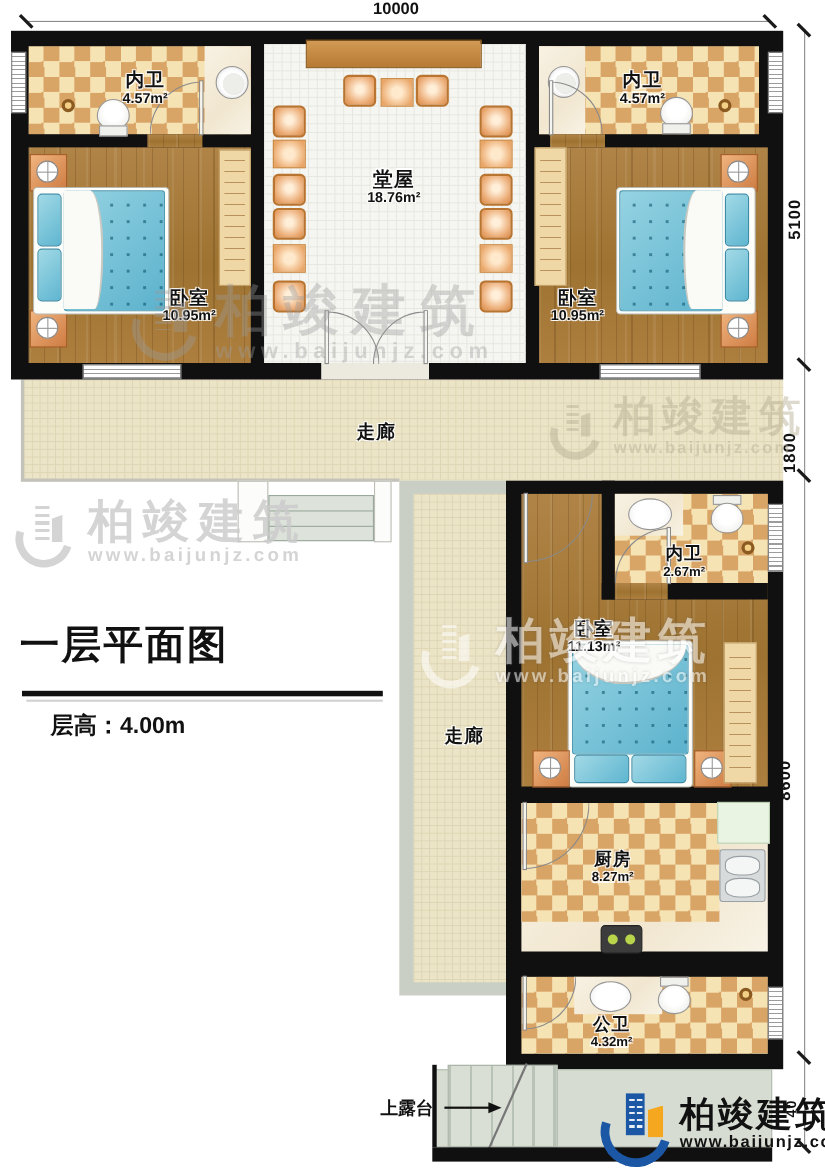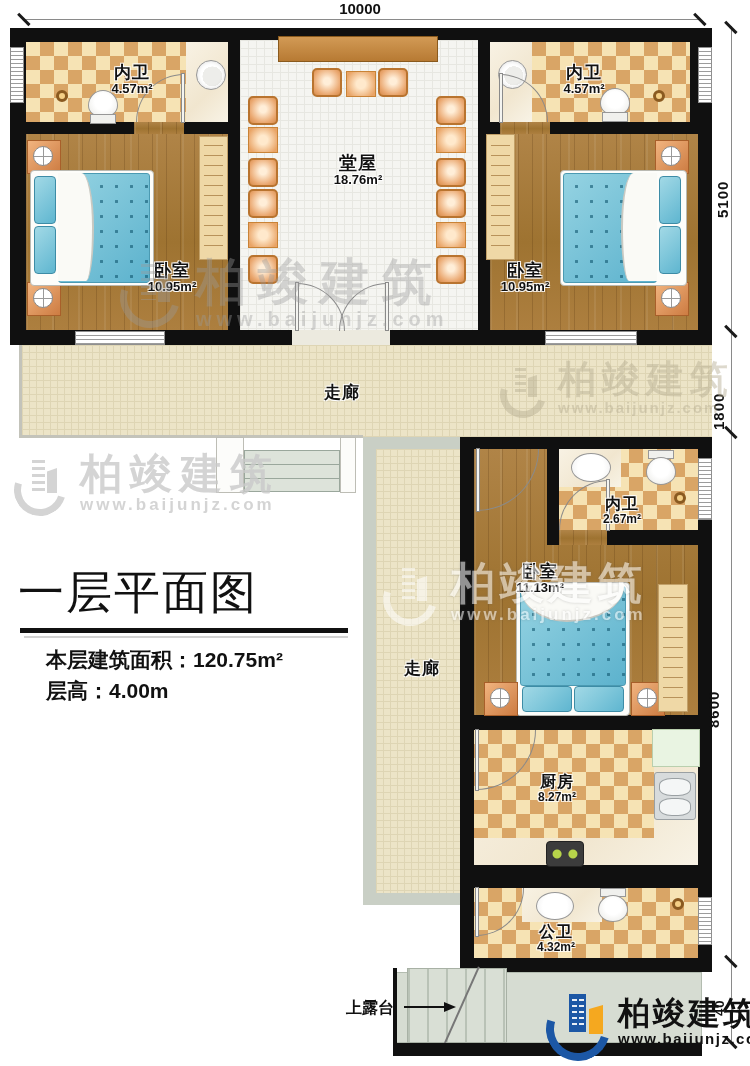--- a/index.html
+++ b/index.html
@@ -65,21 +65,21 @@
     text-shadow:-1px -1px 0 rgba(255,255,255,.85),1px -1px 0 rgba(255,255,255,.85),-1px 1px 0 rgba(255,255,255,.85),1px 1px 0 rgba(255,255,255,.85);}
   .rlabel .nm{font-size:17px;letter-spacing:1px;}
   .rlabel .ar{font-size:13px;}
   
   .dimline{border-color:#8a8a8a;}
   .tick{position:absolute;width:16px;height:2.5px;background:#1a1a1a;transform:rotate(45deg);}
   .vdim{position:absolute;writing-mode:vertical-rl;transform:rotate(180deg);font-weight:bold;font-size:15px;letter-spacing:1px;color:#111;}
   .hdim{position:absolute;font-weight:bold;font-size:15px;color:#111;text-align:center;}
   
   .titlerow{position:absolute;display:flex;align-items:flex-end;gap:16px;}
-  .titlerow .big{font-size:46px;font-weight:normal;letter-spacing:2px;}
+  .titlerow .big{font-size:36px;font-weight:bold;letter-spacing:2px;}
   .titlerow .scale{font-size:34px;font-weight:bold;padding-bottom:3px;}
   .infoline{font-size:21px;font-weight:600;line-height:31px;white-space:nowrap;}
   
   .wm{position:absolute;display:flex;align-items:flex-start;gap:14px;pointer-events:none;}
   .wmtxt{display:flex;flex-direction:column;line-height:1.05;font-weight:bold;white-space:nowrap;}
   .wg{position:relative;}
   .wg .sw{position:absolute;border-radius:50%;border:7px solid transparent;border-left-color:currentColor;border-bottom-color:currentColor;transform:rotate(-28deg);}
   .wg .b1{position:absolute;background:repeating-linear-gradient(180deg,currentColor 0 3px,transparent 3px 7px);}
   .wg .b2{position:absolute;background:currentColor;clip-path:polygon(0 14%,100% 0,100% 100%,0 100%);}
   
@@ -361,21 +361,20 @@
         <span style="font-size:17px;letter-spacing:3px;">www.baijunjz.com</span>
       </div>
   </div>
 
   <div class="titlerow" style="left:18px;top:562px;">
     <span class="big">一层平面图</span>
   </div>
   <div class="abs" style="left:20px;top:628px;width:328px;height:5px;background:#111;"></div>
   <div class="abs" style="left:24px;top:636px;width:324px;height:2px;background:#d2d2d2;"></div>
   <div class="abs" style="left:46px;top:644px;">
-    <div class="infoline">本层建筑面积：120.75m²</div>
     <div class="infoline">层高：4.00m</div>
   </div>
 
   <div class="logo" style="left:546px;top:992px;">
     <div class="lg">
       <div class="sw"></div>
       <div class="b1"></div>
       <div class="b2"></div>
     </div>
     <div style="display:flex;flex-direction:column;line-height:1.05;">

